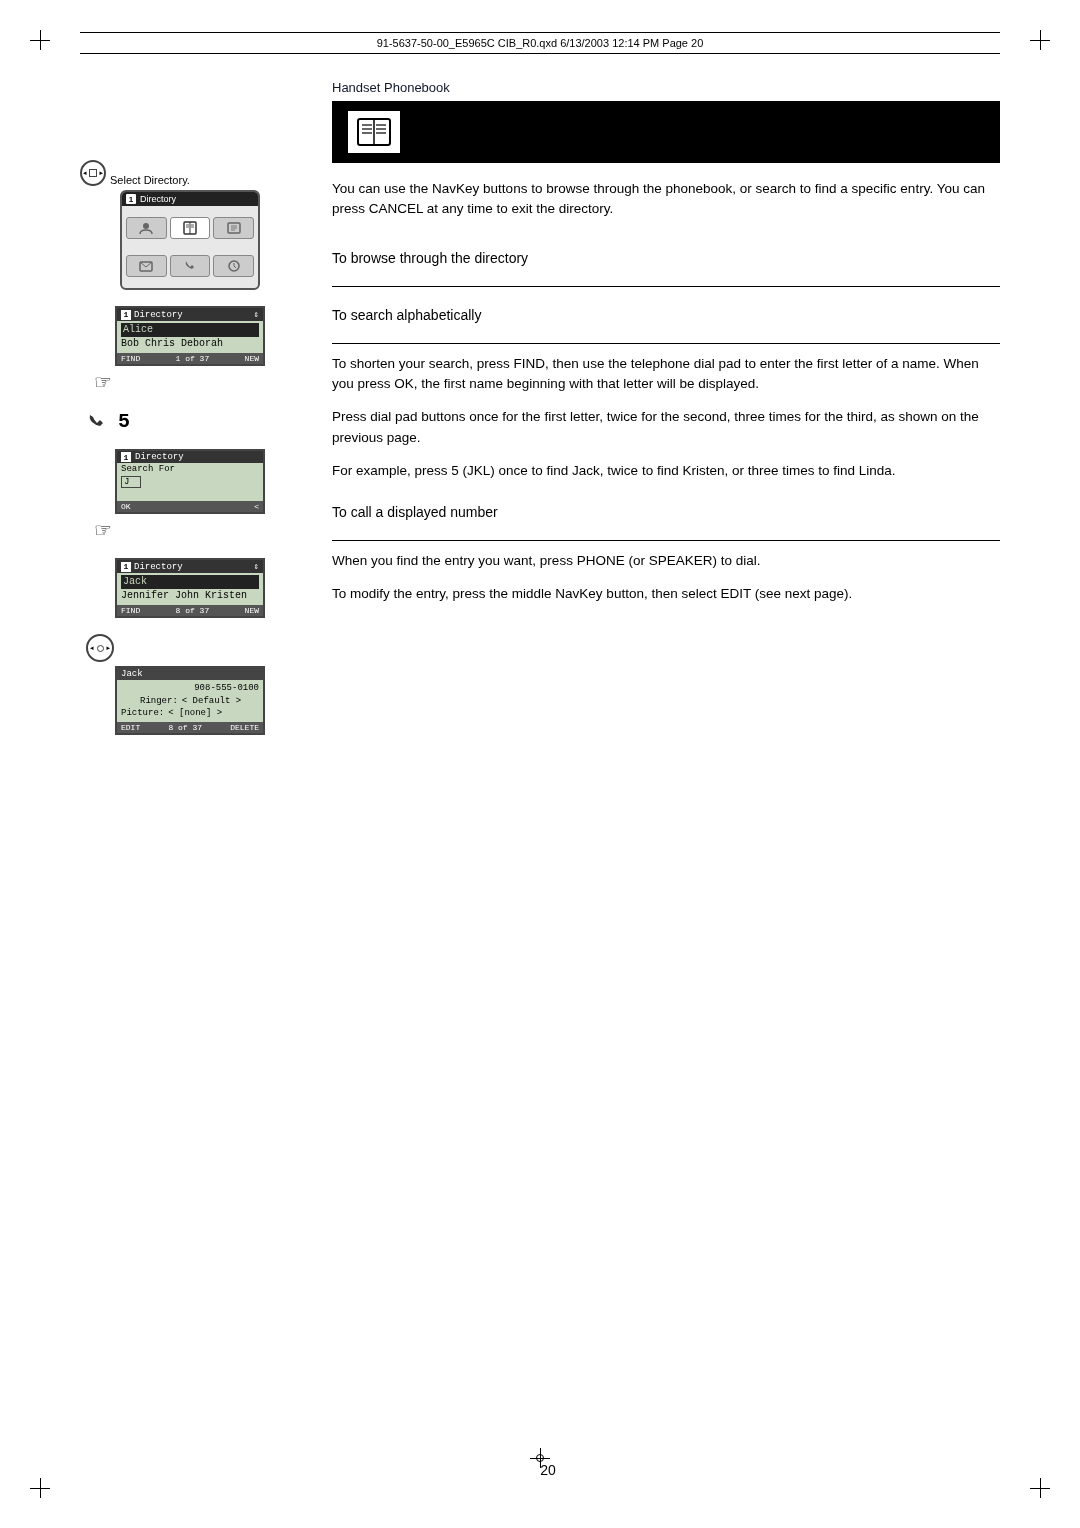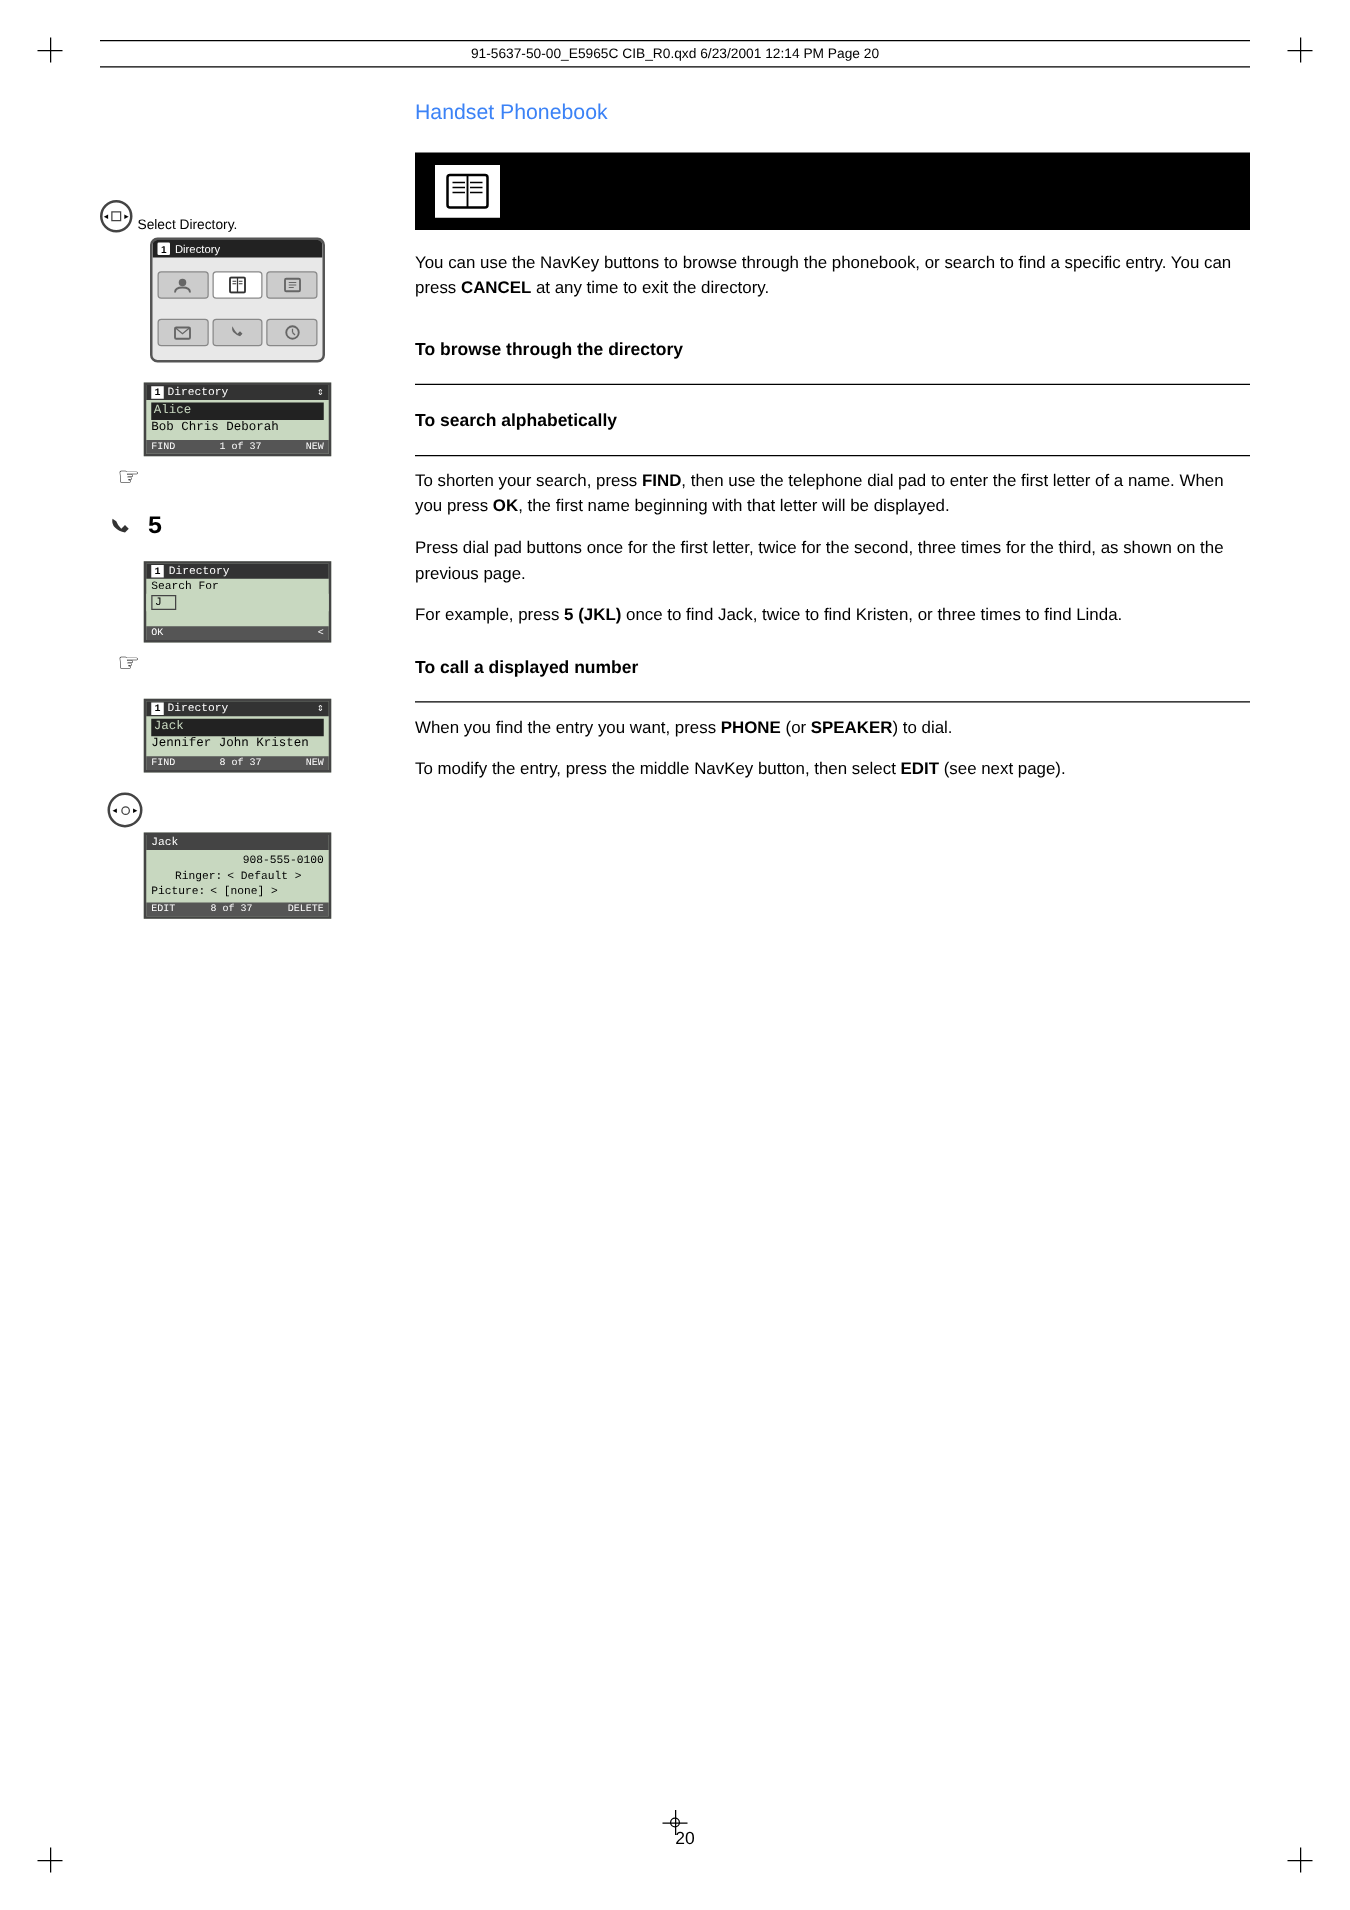--- a/index.html
+++ b/index.html
@@ -55,23 +55,23 @@
     
     .right-column {
       flex: 1;
       display: flex;
       flex-direction: column;
       gap: 0;
     }
 
     
     .section-label {
-      font-size: 17px;
-      color: #3b82f6;
-      margin-bottom: 22px;
+      font-size: 13px;
+      color: #0f172a;
+      margin-bottom: 6px;
     }
 
     
     .title-banner {
       background: #000;
       color: #fff;
       font-size: 26px;
       font-weight: bold;
       padding: 10px 16px;
       display: flex;
@@ -348,32 +348,32 @@
 
     .lcd-detail-bottom {
       background: #555;
       color: #fff;
       font-size: 8px;
       padding: 1px 4px;
       display: flex;
       justify-content: space-between;
     }
 
-    strong { font-weight: bold; }
+    strong { font-weight: normal; }
   </style>
 </head>
 <body>
 
 <div class="reg-mark" style="top:30px;left:30px;"></div>
 <div class="reg-mark" style="top:30px;right:30px;"></div>
 <div class="reg-mark" style="bottom:30px;left:30px;"></div>
 <div class="reg-mark" style="bottom:30px;right:30px;"></div>
 
 <div class="file-info">
-  <span>91-5637-50-00_E5965C CIB_R0.qxd   6/23/2001   12:14 PM   Page 20</span>
+  <span>91-5637-50-00_E5965C CIB_R0.qxd   6/13/2003   12:14 PM   Page 20</span>
 </div>
 
 <div class="page-content">
 
   <div class="left-column">
 
     <div class="device-container">
       <div style="display:flex;align-items:flex-end;gap:4px;width:100%;">
 
         <div style="width:26px;height:26px;border:2px solid #444;border-radius:50%;position:relative;display:inline-flex;align-items:center;justify-content:center;flex-shrink:0;">

